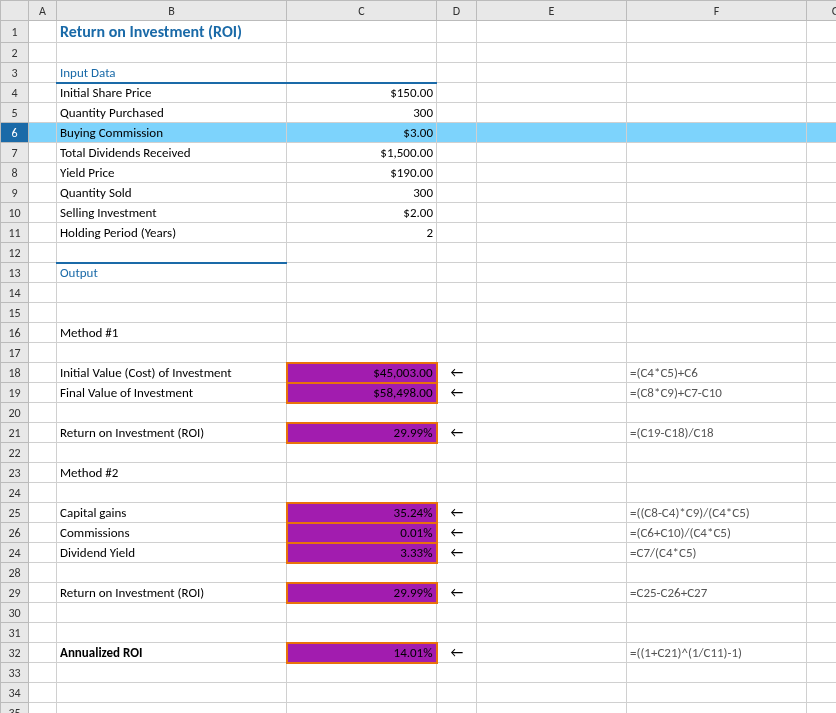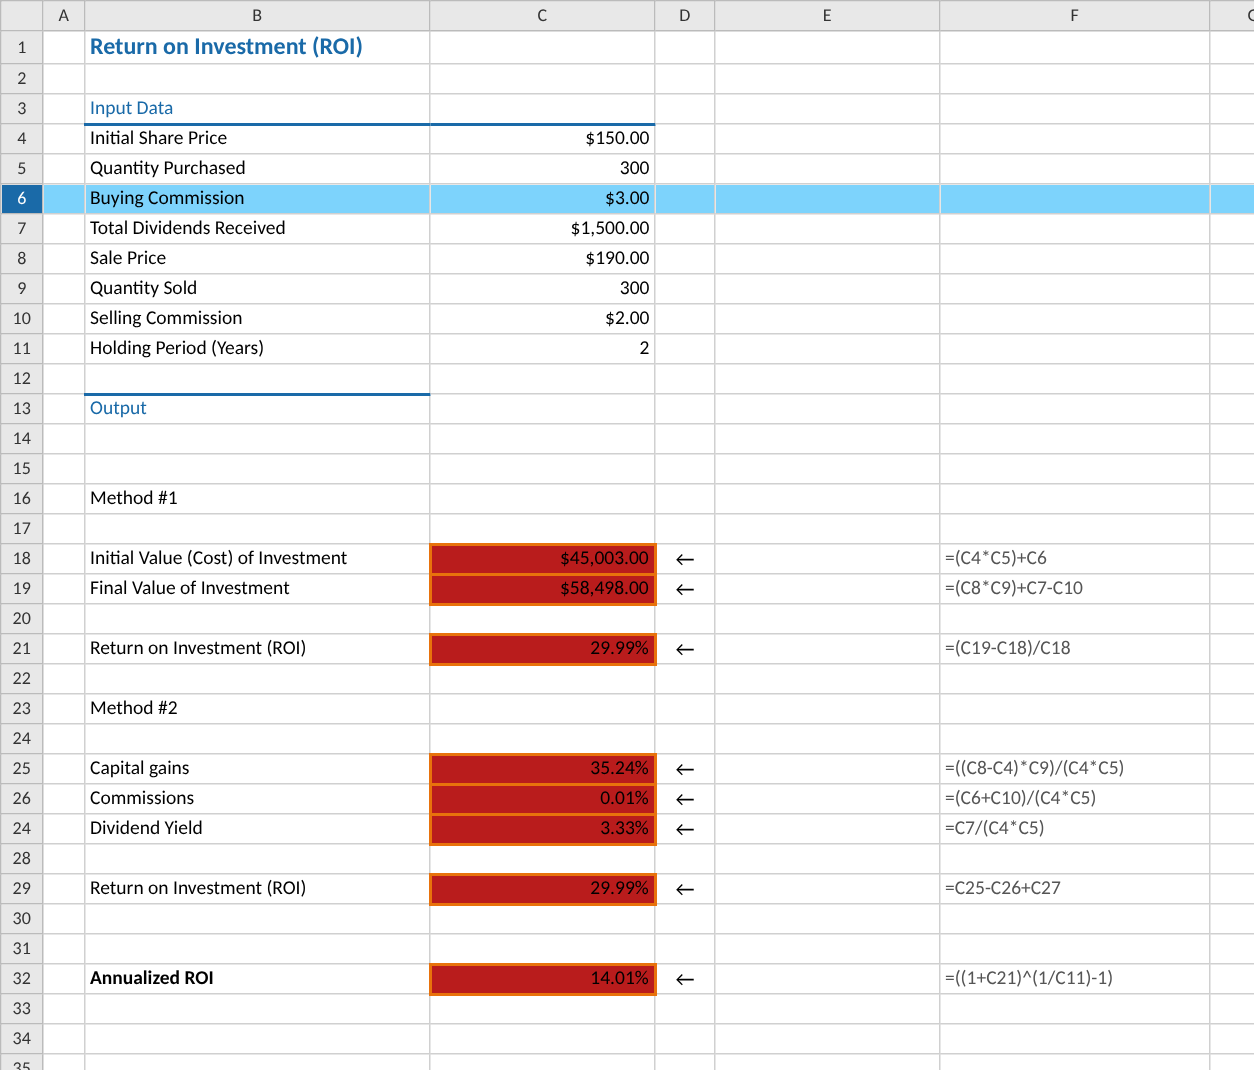--- a/index.html
+++ b/index.html
@@ -88,21 +88,21 @@
     }
 
     .method-label {
       font-weight: normal;
     }
 
     
     .orange-border {
       border: 2px solid #e8720c !important;
       text-align: right;
-      background: #b91c1c;
+      background: #a21caf;
     }
 
     .value-right {
       text-align: right;
     }
 
     
     .arrow-cell {
       text-align: center;
       color: #000;
@@ -204,41 +204,41 @@
           <td>Total Dividends Received</td>
           <td class="value-right">$1,500.00</td>
           <td class="arrow-cell"></td>
           <td></td>
           <td class="formula-cell"></td>
           <td></td>
         </tr>
         <tr>
           <td class="row-header">8</td>
           <td></td>
-          <td>Sale Price</td>
+          <td>Yield Price</td>
           <td class="value-right">$190.00</td>
           <td class="arrow-cell"></td>
           <td></td>
           <td class="formula-cell"></td>
           <td></td>
         </tr>
         <tr>
           <td class="row-header">9</td>
           <td></td>
           <td>Quantity Sold</td>
           <td class="value-right">300</td>
           <td class="arrow-cell"></td>
           <td></td>
           <td class="formula-cell"></td>
           <td></td>
         </tr>
         <tr>
           <td class="row-header">10</td>
           <td></td>
-          <td>Selling Commission</td>
+          <td>Selling Investment</td>
           <td class="value-right">$2.00</td>
           <td class="arrow-cell"></td>
           <td></td>
           <td class="formula-cell"></td>
           <td></td>
         </tr>
         <tr>
           <td class="row-header">11</td>
           <td></td>
           <td>Holding Period (Years)</td>

